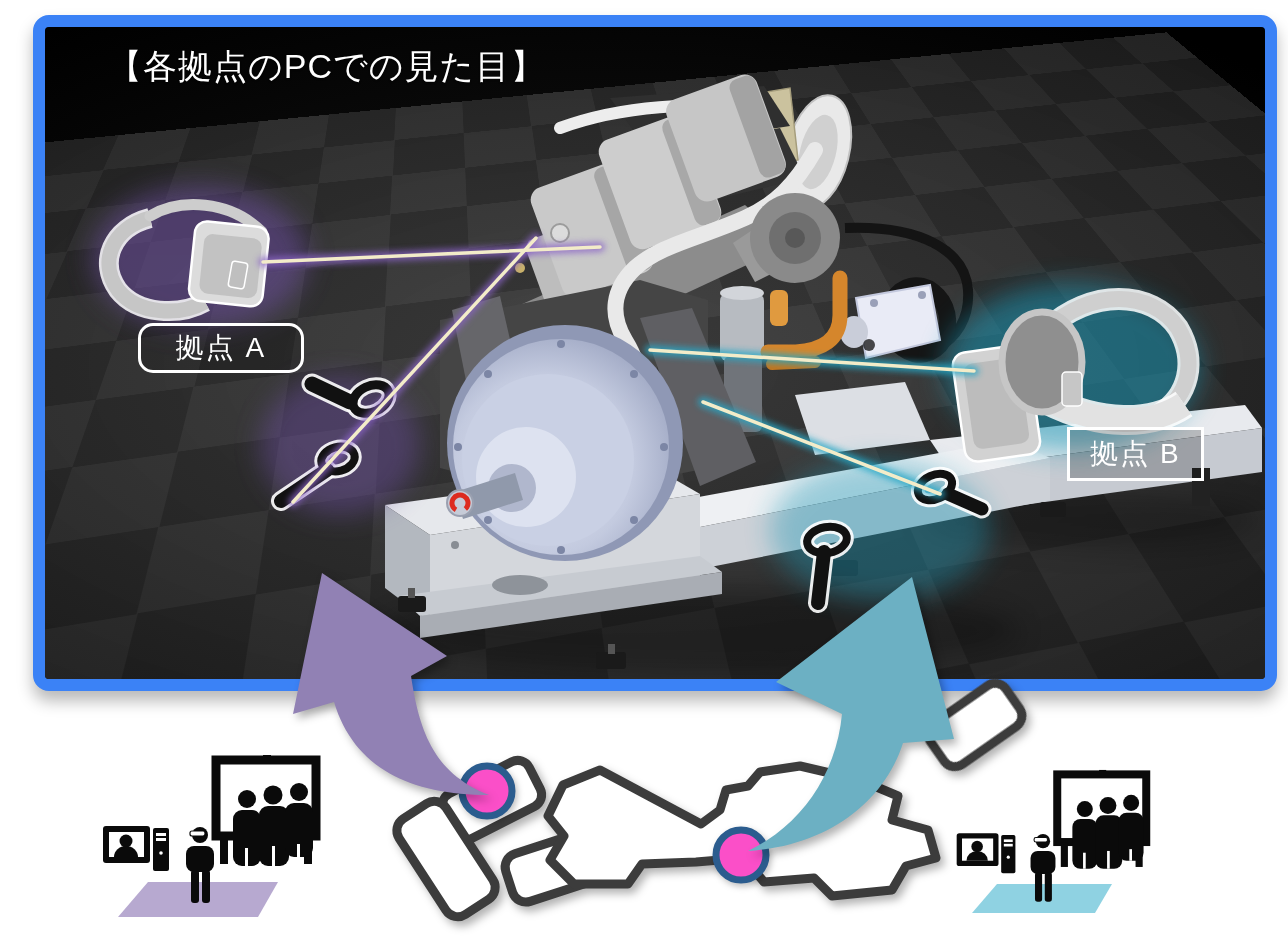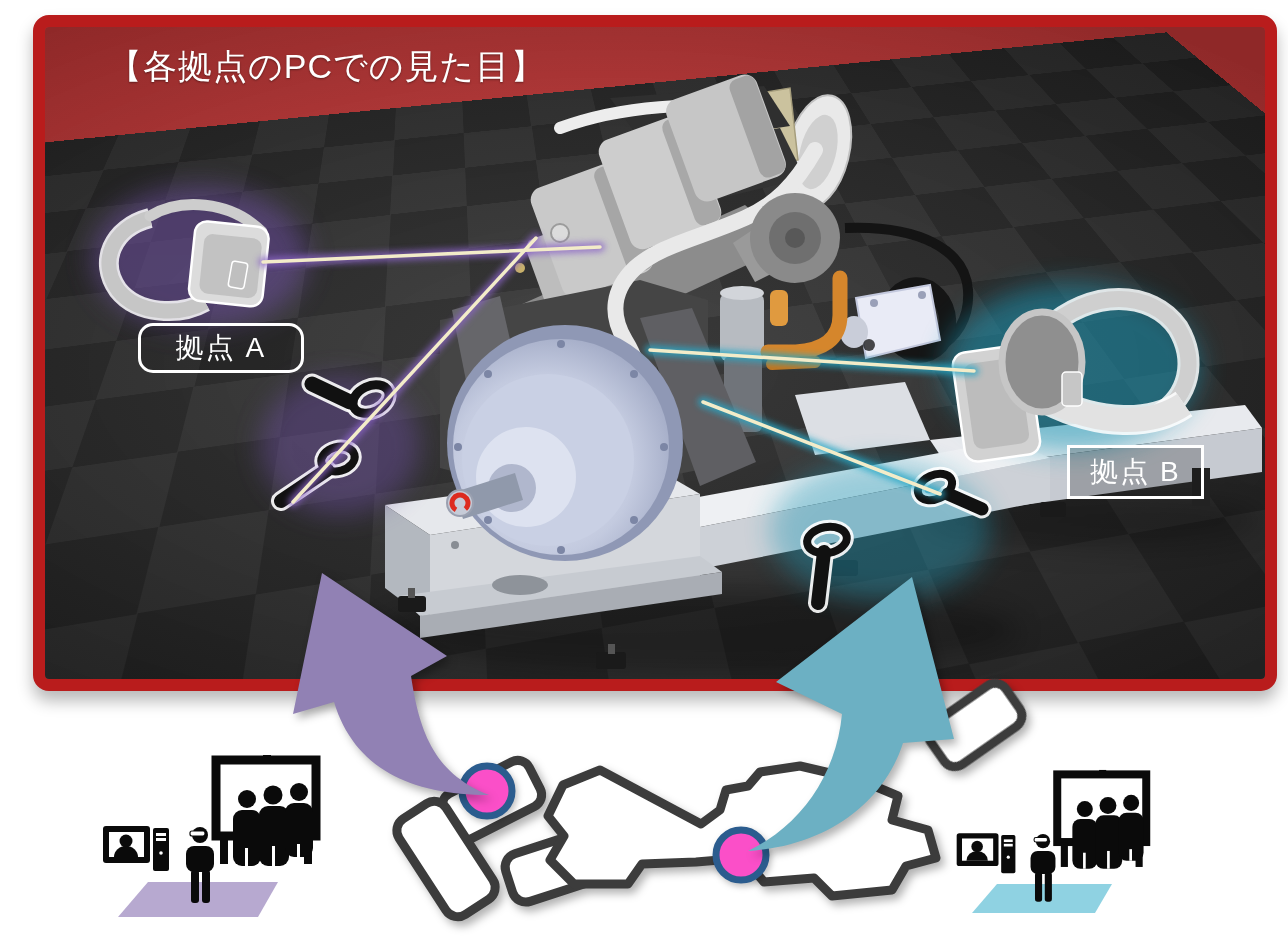--- a/index.html
+++ b/index.html
@@ -1,36 +1,36 @@
 <!DOCTYPE html>
 <html><head>
 <meta charset="utf-8">
 <style>
   html,body{margin:0;padding:0;background:#ffffff;}
   .stage{position:relative;width:1288px;height:940px;background:#ffffff;overflow:hidden;
          font-family:"Liberation Sans","DejaVu Sans",sans-serif;}
   
   .frame{position:absolute;left:33px;top:15px;width:1220px;height:652px;
-         border:12px solid #b91c1c;border-radius:16px;overflow:hidden;background:#ef4444;
+         border:12px solid #3b82f6;border-radius:16px;overflow:hidden;background:#000000;
          box-shadow:0 10px 16px rgba(0,0,0,.28);}
   .floor{position:absolute;left:-380px;top:-430px;width:2050px;height:1560px;
          background:repeating-conic-gradient(#3a3a3a 0 25%, #2c2c2c 0 50%);
          background-size:205px 205px;
          transform:perspective(900px) rotateX(40deg) rotateZ(-12deg);
          transform-origin:52% 58%;}
   .floor-shade{position:absolute;inset:0;
          background:radial-gradient(ellipse 75% 65% at 46% 52%, rgba(140,140,140,.16), rgba(0,0,0,.40));}
   .scene{position:absolute;left:-45px;top:-27px;width:1288px;height:940px;}
   .screen-title{position:absolute;left:63px;top:17px;color:#ffffff;font-size:34px;
          letter-spacing:1px;white-space:nowrap;z-index:4;text-shadow:0 1px 2px rgba(0,0,0,.4);}
   .site-label{position:absolute;color:#ffffff;border:3px solid #ffffff;
          background:rgba(15,15,15,.22);display:flex;align-items:center;justify-content:center;
          font-size:28px;letter-spacing:2px;z-index:4;}
   .site-label.a{left:93px;top:296px;width:160px;height:44px;border-radius:15px;}
-  .site-label.b{left:1022px;top:418px;width:131px;height:48px;}
+  .site-label.b{left:1022px;top:400px;width:131px;height:48px;}
   
   .overlay{position:absolute;left:0;top:0;width:1288px;height:940px;z-index:6;pointer-events:none;}
   .shadowed{filter:drop-shadow(4px 5px 4px rgba(0,0,0,.30));}
   .soft{filter:drop-shadow(2px 3px 3px rgba(0,0,0,.25));}
 </style>
 </head>
 <body>
 
 <div class="stage">
 

